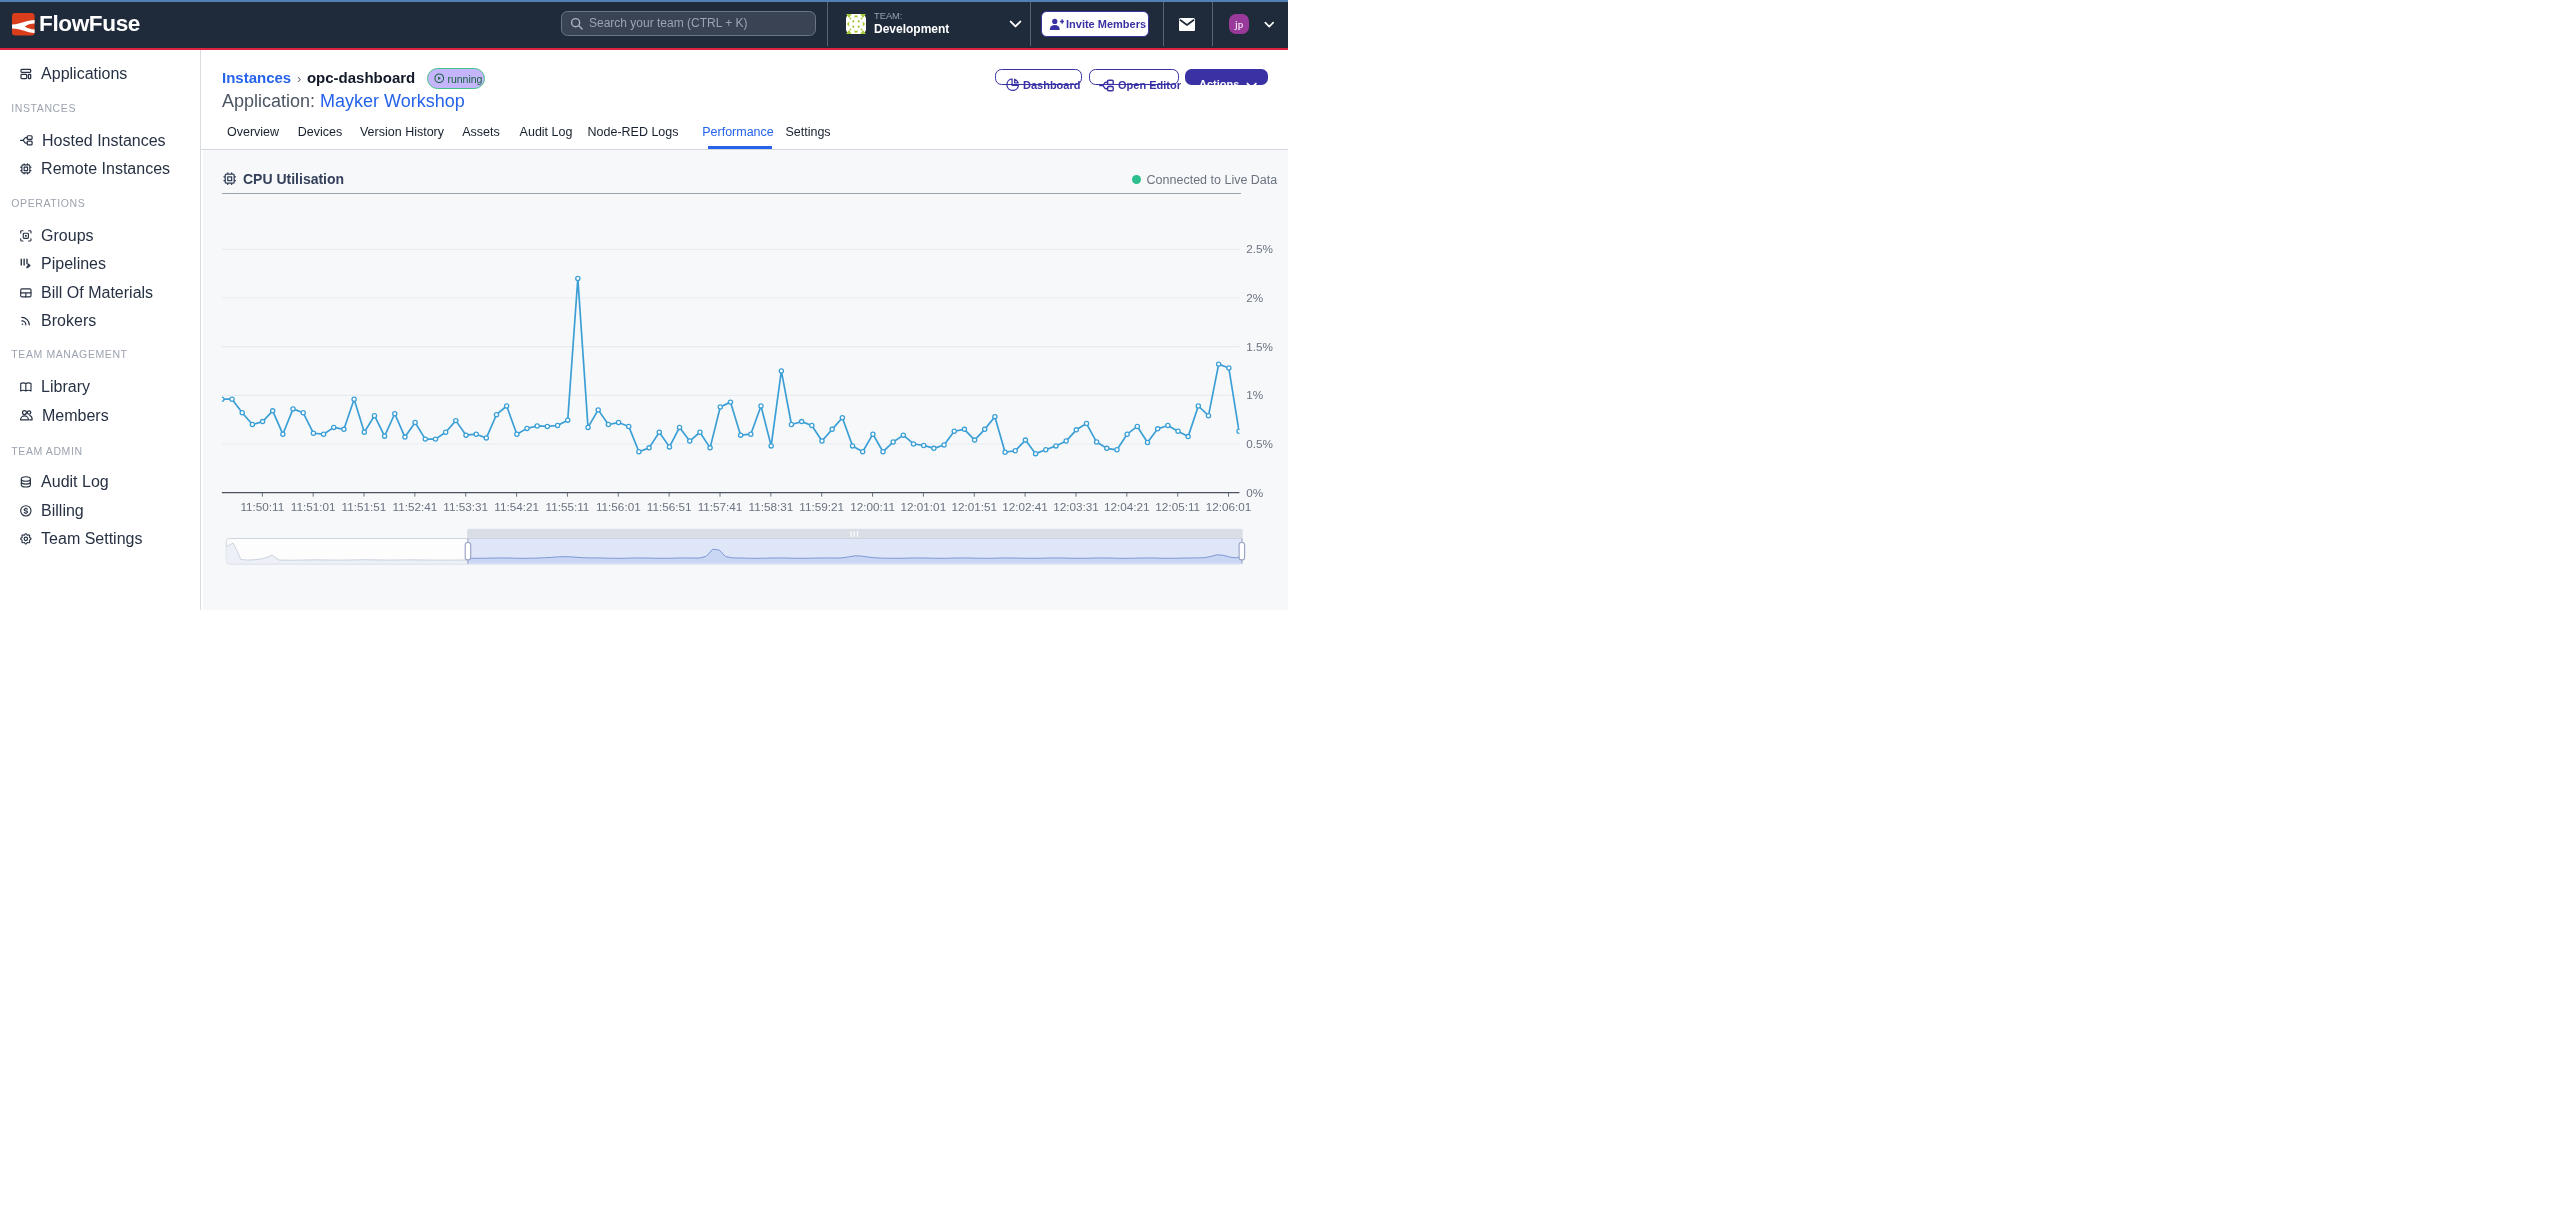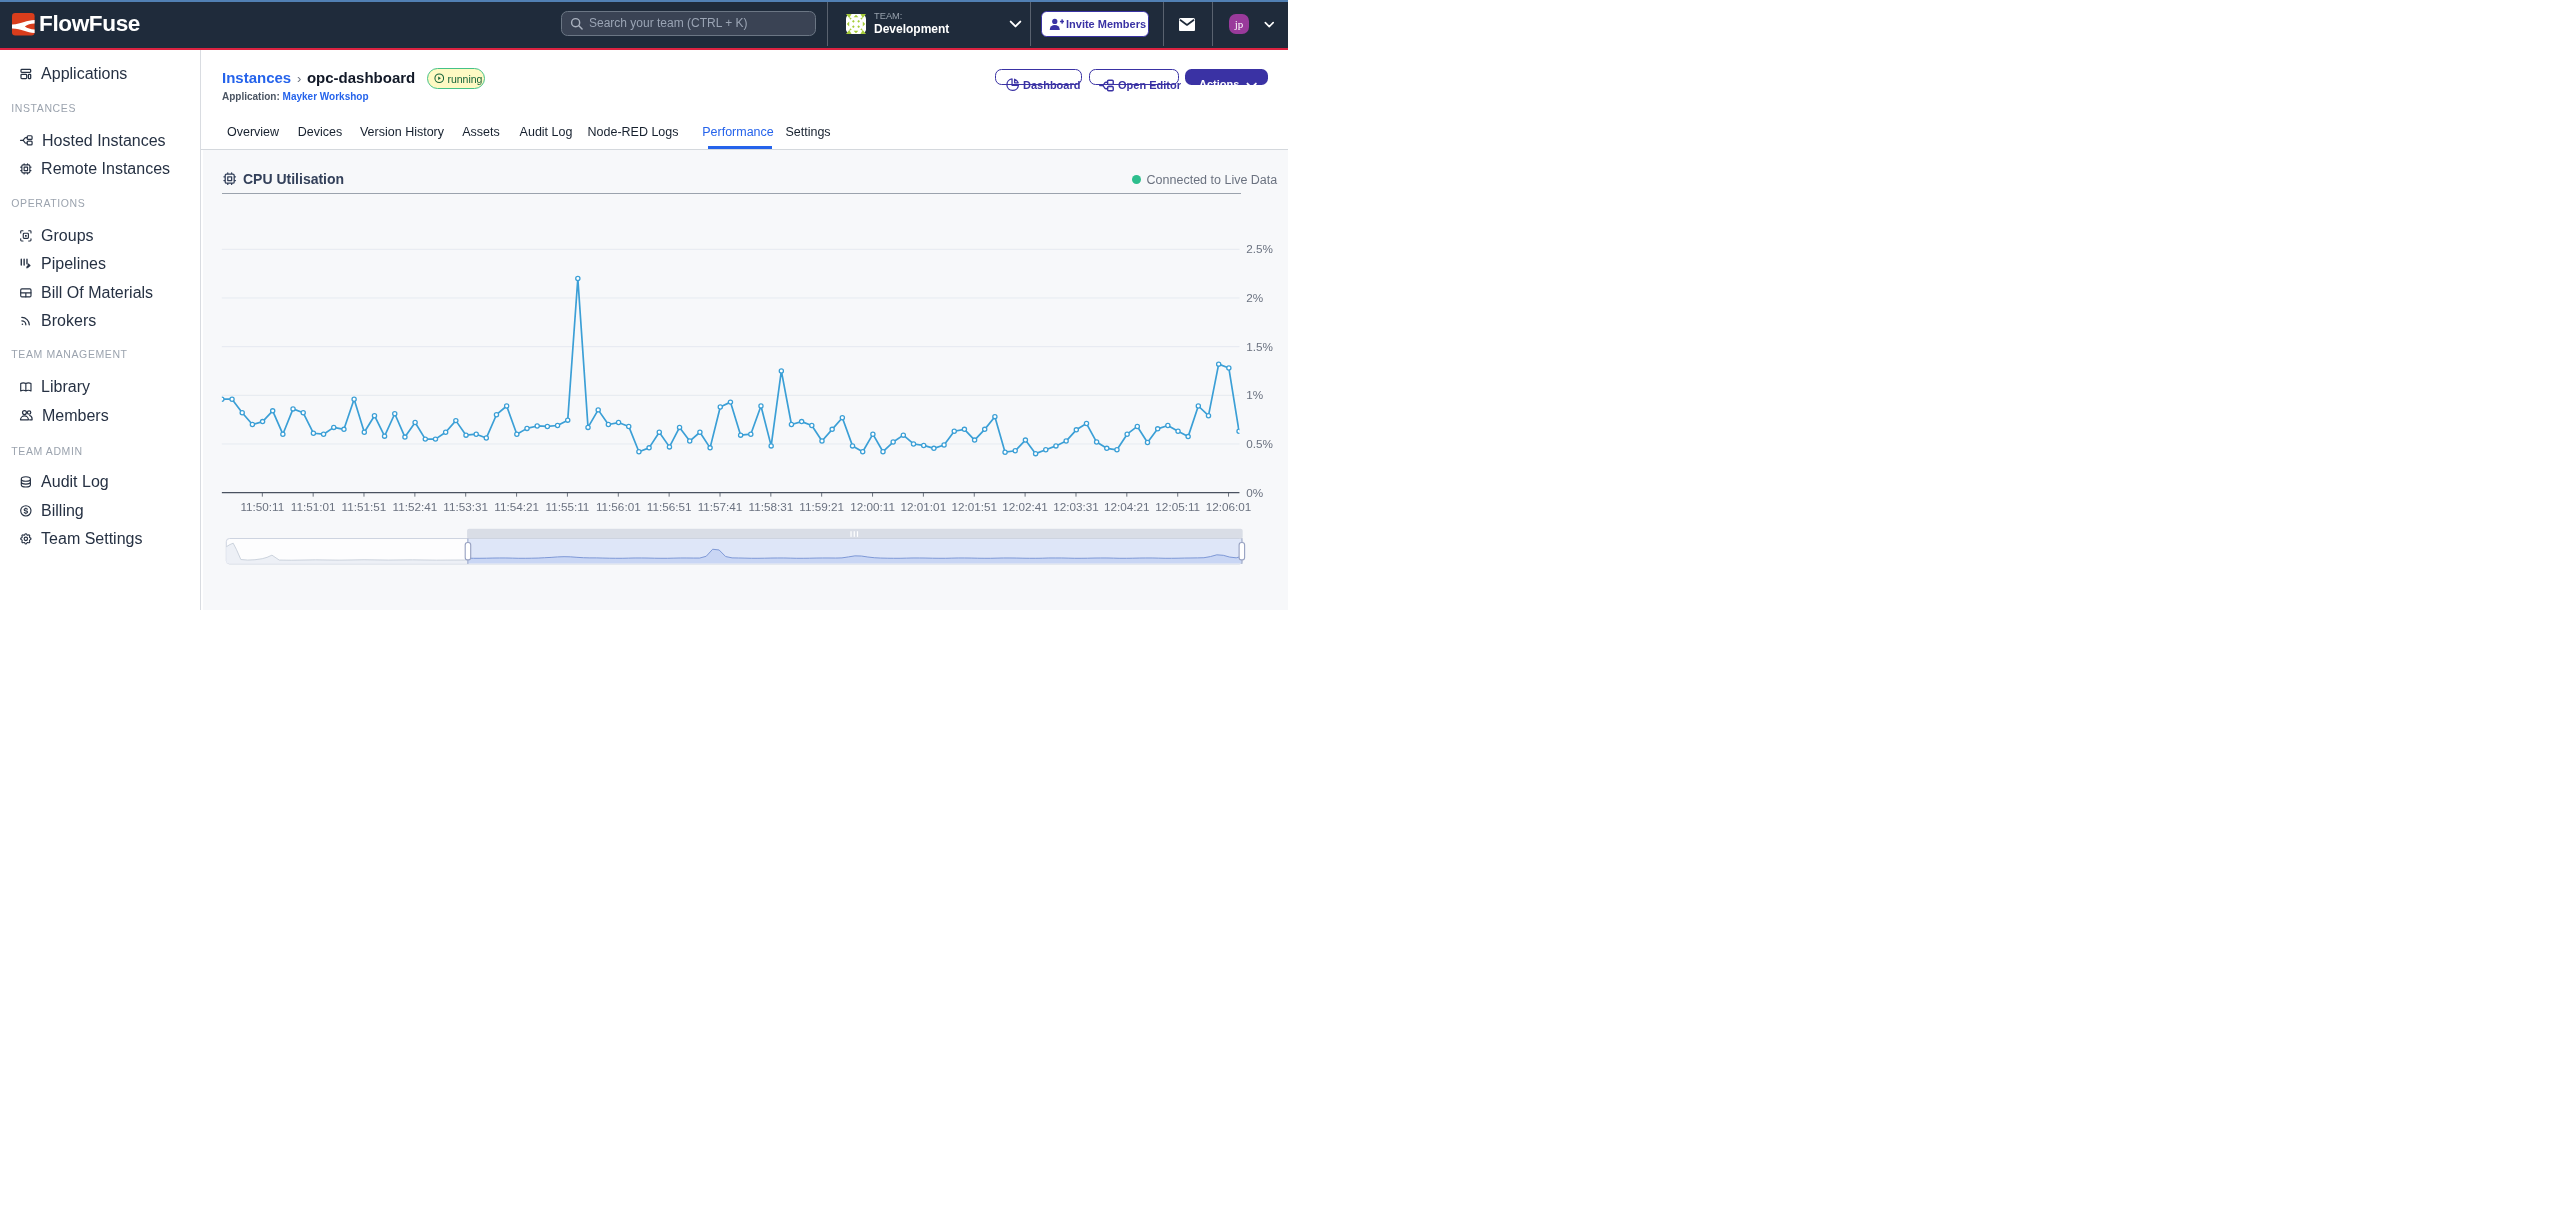--- a/index.html
+++ b/index.html
@@ -26,23 +26,23 @@
   #sidebar { left:0; top:50px; width:201px; height:560px; background:#fff; border-right:1.2px solid #d9dce1; }
   .mi { position:absolute; left:19.4px; height:21px; display:flex; align-items:center; gap:8px; color:#263143; font-size:16px; }
   .mi svg { flex:0 0 auto; }
   .mh { position:absolute; left:11.3px; font-size:10.5px; color:#9ba3ae; letter-spacing:0.6px; }
 
   
   #crumb { left:222px; top:69px; font-size:15px; }
   #crumb .b1 { color:#2563eb; font-weight:bold; }
   #crumb .sep { color:#6b7280; font-size:13px; padding:0 5.7px; }
   #crumb .b2 { color:#111827; font-weight:bold; }
-  #pill { left:427px; top:68px; width:58px; height:21px; background:#fef9c3; border:1.2px solid #45c287; border-radius:10.5px; color:#156339; font-size:10.5px; white-space:nowrap; }
+  #pill { left:427px; top:68px; width:58px; height:21px; background:#c4b5fd; border:1.2px solid #45c287; border-radius:10.5px; color:#156339; font-size:10.5px; white-space:nowrap; }
   #pill span { position:absolute; left:19.4px; top:4px; }
-  #appline { left:222px; top:91px; font-size:10px; color:#4b5563;font-weight:bold; }
+  #appline { left:222px; top:91px; font-size:18px; color:#4b5563; }
   #appline a { color:#2563eb; text-decoration:none; }
   .hbtn { position:absolute; top:69px; height:16px; border-radius:6.5px; font-size:11px; font-weight:bold; white-space:nowrap; }
   .hbtn.outline { background:#fff; border:1.2px solid #3a32a4; color:#3a32a4; }
   #btn-dash { left:995px; width:87px; }
   #btn-dash span { position:absolute; left:27px; top:8.5px; }
   #btn-open { left:1089px; width:90px; }
   #btn-open span { position:absolute; left:28px; top:8.5px; }
   #btn-actions { left:1185px; width:83px; background:#3a32a4; color:#fff; }
   #btn-actions span { position:absolute; left:14px; top:9px; font-size:11px; }
 

